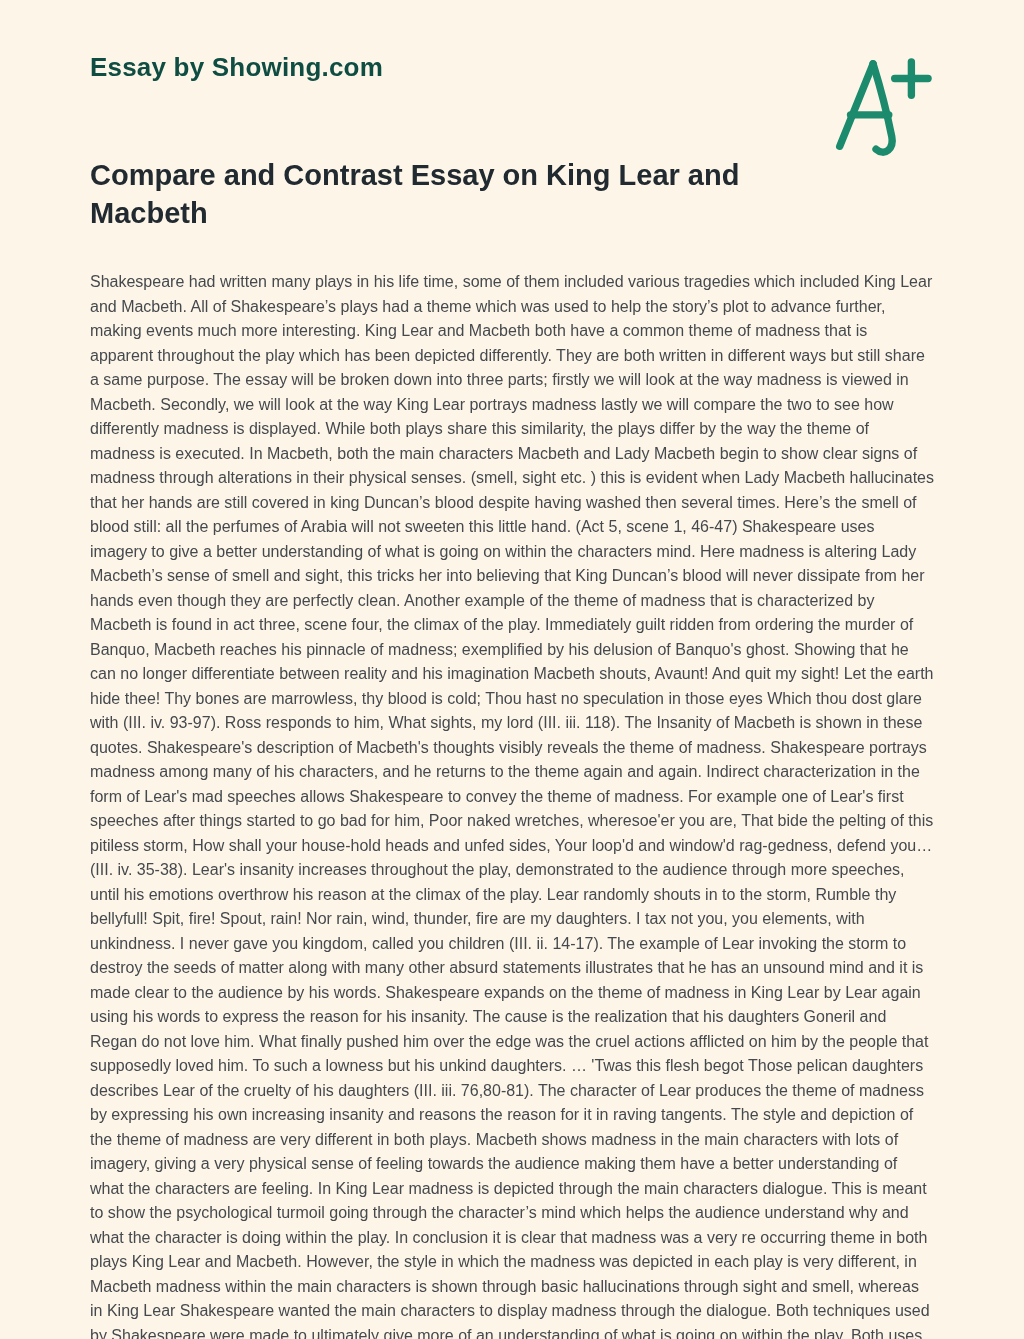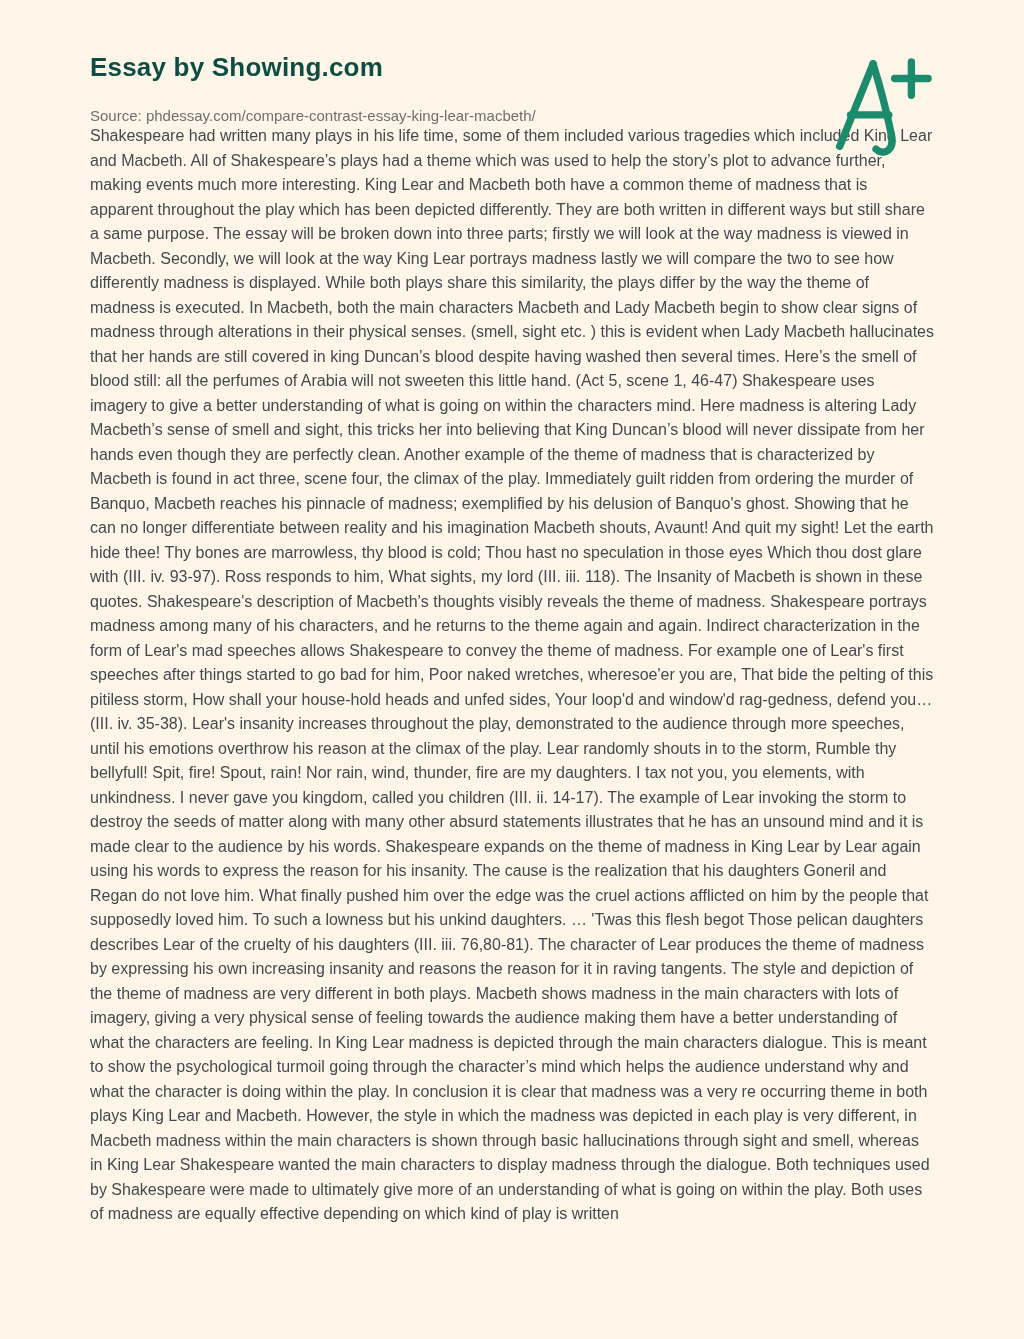--- a/index.html
+++ b/index.html
@@ -55,35 +55,32 @@
     max-width: 846px;
   }
 </style>
 </head>
 <body>
 
 <div class="page">
 
   <div class="header">
     <h1 class="brand">Essay by Showing.com</h1>
-    <p class="source">
-      <span>Source:</span>
-      <a href="#" class="source-link">phdessay.com/compare-contrast-essay-king-lear-macbeth/</a>
-    </p>
   </div>
 
   <svg class="logo" viewBox="0 0 110 112" fill="none" stroke="#1b8a6d" stroke-width="7.5" stroke-linecap="round" stroke-linejoin="round">
 
     <path d="M16 96 L50 12"></path>
 
     <path d="M50 12 C 58 38, 65 66, 69 86 C 71.5 98, 62 107, 53 99"></path>
 
     <path d="M27 64 L66 64"></path>
 
     <path d="M89 10 L89 44"></path>
 
     <path d="M72 27 L106 27"></path>
   </svg>
 
+  <h2 class="title">Compare and Contrast Essay on King Lear and Macbeth</h2>
 
   <p class="body-text">Shakespeare had written many plays in his life time, some of them included various tragedies which included King Lear and Macbeth. All of Shakespeare’s plays had a theme which was used to help the story’s plot to advance further, making events much more interesting. King Lear and Macbeth both have a common theme of madness that is apparent throughout the play which has been depicted differently. They are both written in different ways but still share a same purpose. The essay will be broken down into three parts; firstly we will look at the way madness is viewed in Macbeth. Secondly, we will look at the way King Lear portrays madness lastly we will compare the two to see how differently madness is displayed. While both plays share this similarity, the plays differ by the way the theme of madness is executed. In Macbeth, both the main characters Macbeth and Lady Macbeth begin to show clear signs of madness through alterations in their physical senses. (smell, sight etc. ) this is evident when Lady Macbeth hallucinates that her hands are still covered in king Duncan’s blood despite having washed then several times. Here’s the smell of blood still: all the perfumes of Arabia will not sweeten this little hand. (Act 5, scene 1, 46-47) Shakespeare uses imagery to give a better understanding of what is going on within the characters mind. Here madness is altering Lady Macbeth’s sense of smell and sight, this tricks her into believing that King Duncan’s blood will never dissipate from her hands even though they are perfectly clean. Another example of the theme of madness that is characterized by Macbeth is found in act three, scene four, the climax of the play. Immediately guilt ridden from ordering the murder of Banquo, Macbeth reaches his pinnacle of madness; exemplified by his delusion of Banquo's ghost. Showing that he can no longer differentiate between reality and his imagination Macbeth shouts, Avaunt! And quit my sight! Let the earth hide thee! Thy bones are marrowless, thy blood is cold; Thou hast no speculation in those eyes Which thou dost glare with (III. iv. 93-97). Ross responds to him, What sights, my lord (III. iii. 118). The Insanity of Macbeth is shown in these quotes. Shakespeare's description of Macbeth's thoughts visibly reveals the theme of madness. Shakespeare portrays madness among many of his characters, and he returns to the theme again and again. Indirect characterization in the form of Lear's mad speeches allows Shakespeare to convey the theme of madness. For example one of Lear's first speeches after things started to go bad for him, Poor naked wretches, wheresoe'er you are, That bide the pelting of this pitiless storm, How shall your house-hold heads and unfed sides, Your loop'd and window'd rag-gedness, defend you… (III. iv. 35-38). Lear's insanity increases throughout the play, demonstrated to the audience through more speeches, until his emotions overthrow his reason at the climax of the play. Lear randomly shouts in to the storm, Rumble thy bellyfull! Spit, fire! Spout, rain! Nor rain, wind, thunder, fire are my daughters. I tax not you, you elements, with unkindness. I never gave you kingdom, called you children (III. ii. 14-17). The example of Lear invoking the storm to destroy the seeds of matter along with many other absurd statements illustrates that he has an unsound mind and it is made clear to the audience by his words. Shakespeare expands on the theme of madness in King Lear by Lear again using his words to express the reason for his insanity. The cause is the realization that his daughters Goneril and Regan do not love him. What finally pushed him over the edge was the cruel actions afflicted on him by the people that supposedly loved him. To such a lowness but his unkind daughters. … 'Twas this flesh begot Those pelican daughters describes Lear of the cruelty of his daughters (III. iii. 76,80-81). The character of Lear produces the theme of madness by expressing his own increasing insanity and reasons the reason for it in raving tangents. The style and depiction of the theme of madness are very different in both plays. Macbeth shows madness in the main characters with lots of imagery, giving a very physical sense of feeling towards the audience making them have a better understanding of what the characters are feeling. In King Lear madness is depicted through the main characters dialogue. This is meant to show the psychological turmoil going through the character’s mind which helps the audience understand why and what the character is doing within the play. In conclusion it is clear that madness was a very re occurring theme in both plays King Lear and Macbeth. However, the style in which the madness was depicted in each play is very different, in Macbeth madness within the main characters is shown through basic hallucinations through sight and smell, whereas in King Lear Shakespeare wanted the main characters to display madness through the dialogue. Both techniques used by Shakespeare were made to ultimately give more of an understanding of what is going on within the play. Both uses of madness are equally effective depending on which kind of play is written</p>
 
 </div>
 
 </body></html>

